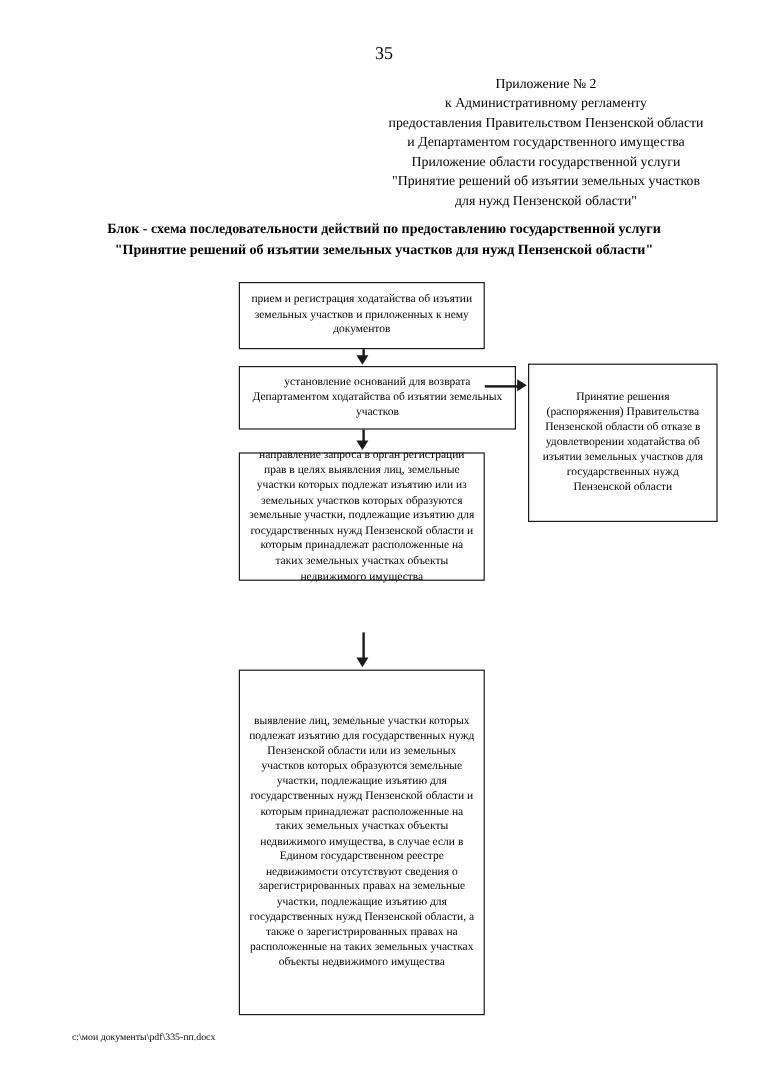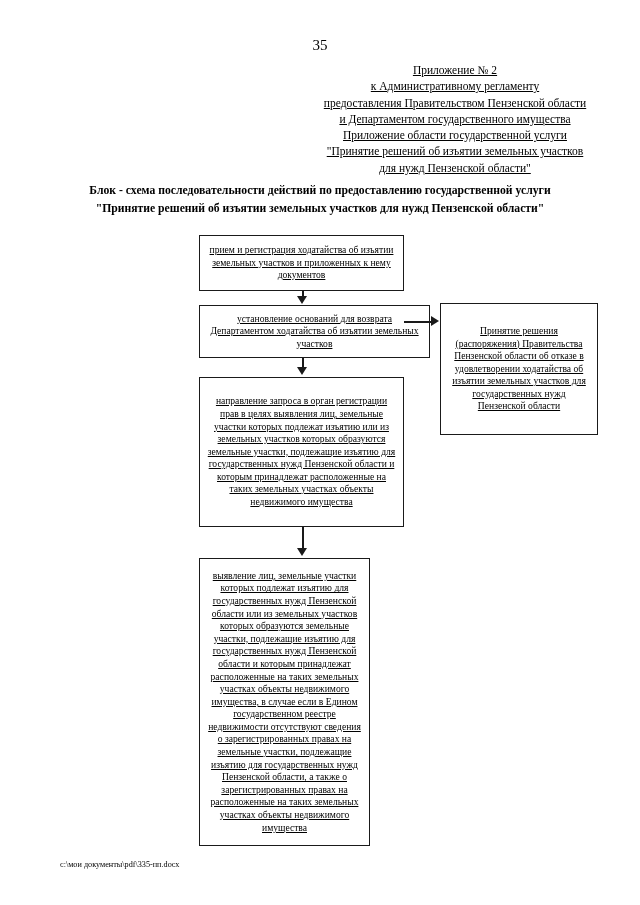--- a/index.html
+++ b/index.html
@@ -37,21 +37,21 @@
   
   .appendix-block {
     position: absolute;
     top: 62px;
     left: 290px;
     width: 330px;
     text-align: center;
     font-size: 11.5px;
     line-height: 16.3px;
   }
-  .appendix-block div { white-space: nowrap; text-decoration: underline; }
+  .appendix-block div { white-space: nowrap; }
 
   
   .doc-title {
     position: absolute;
     top: 182px;
     left: 20px;
     width: 600px;
     text-align: center;
     font-size: 11.7px;
     line-height: 18px;
@@ -65,32 +65,31 @@
     box-sizing: border-box;
     border: 1.6px solid #1a1a1a;
     background: #ffffff;
     text-align: center;
     font-size: 9.6px;
     line-height: 12.6px;
     display: flex;
     align-items: center;
     justify-content: center;
     padding: 3px 7px;
-    text-decoration: underline;
   }
   .flow-box p {
     margin: 0;
     width: 100%;
   }
 
   #box-intake   { left: 199px; top: 235px; width: 205px; height: 56px; }
   #box-grounds  { left: 199px; top: 305px; width: 231px; height: 53px; }
   #box-refusal  { left: 440px; top: 303px; width: 158px; height: 132px; justify-content: flex-end; }
-  #box-request  { left: 199px; top: 377px; width: 205px; height: 150px; }
-  #box-identify { left: 199px; top: 558px; width: 171px; height: 288px; }
+  #box-request  { left: 199px; top: 377px; width: 205px; height: 107px; }
+  #box-identify { left: 199px; top: 558px; width: 205px; height: 288px; }
 
   
   .conn-v {
     position: absolute;
     width: 1.5px;
     background: #1a1a1a;
     left: 302px;
   }
   .arrow-down {
     position: absolute;

